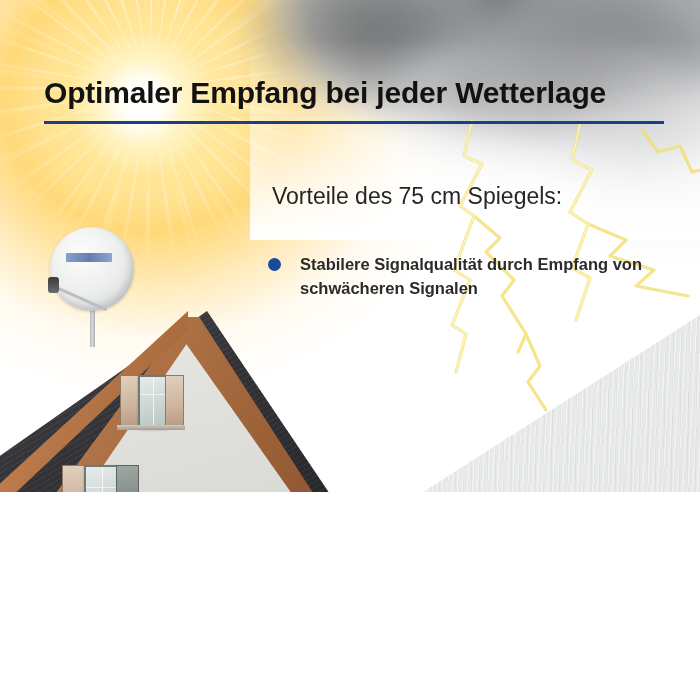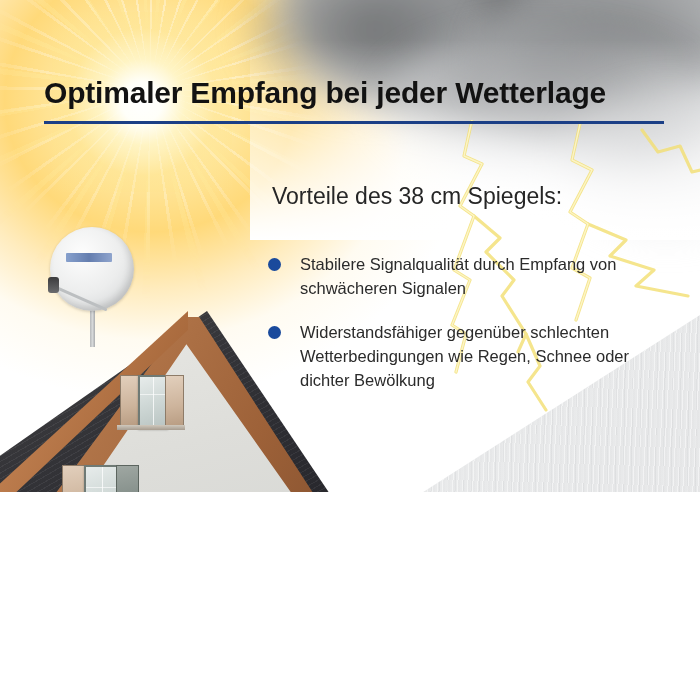--- a/index.html
+++ b/index.html
@@ -245,21 +245,21 @@
     position:relative;
     padding-left:32px;
     margin-bottom:20px;
     font-size:16.5px;line-height:24px;color:#2b2b2b;
     font-family:"Liberation Sans", sans-serif;
   }
   .bullet .dot{
     position:absolute;left:0;top:6px;width:13px;height:13px;border-radius:50%;
     background:#1a4a9c;
   }
-  .bullet .txt{display:block;}
+  .bullet .txt{display:block;font-weight:bold;}
 
   
   .logo{
     position:absolute;left:296px;top:658px;
     display:flex;align-items:center;gap:3px;
   }
   .logo-flag{
     width:22px;height:22px;position:relative;overflow:hidden;
     transform:skewX(-16deg);
   }
@@ -349,30 +349,26 @@
     <div class="win" style="left:131px;top:382px;width:31px;height:70px;"></div>
     <div class="sh wood2" style="left:163px;top:382px;width:22px;height:70px;"></div>
   </div>
 
   <div class="rain-wedge-inner"></div>
   <div class="rain-streaks"></div>
   <div class="rain-streaks2"></div>
 
   <div class="title">Optimaler Empfang bei jeder Wetterlage</div>
   <div class="title-rule"></div>
-  <div class="subtitle">Vorteile des 38 cm Spiegels:</div>
+  <div class="subtitle">Vorteile des 75 cm Spiegels:</div>
 
   <div class="bullets">
     <div class="bullet">
       <span class="dot"></span>
       <span class="txt">Stabilere Signalqualität durch Empfang von schwächeren Signalen</span>
-    </div>
-    <div class="bullet">
-      <span class="dot"></span>
-      <span class="txt">Widerstandsfähiger gegenüber schlechten Wetterbedingungen wie Regen, Schnee oder dichter Bewölkung</span>
     </div>
   </div>
 
   <div class="logo">
     <span class="logo-flag">
       <i class="k"></i>
         <i class="r"></i>
         <i class="y"></i>
     </span>
     <span class="logo-word"><span>SCHWAIGER</span><sup>®</sup></span>

